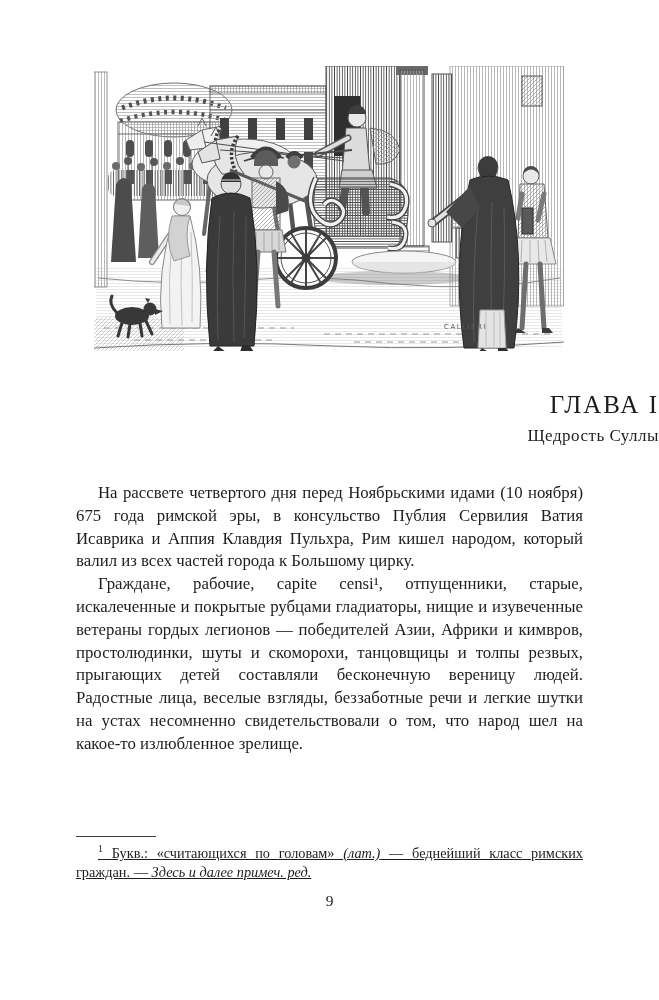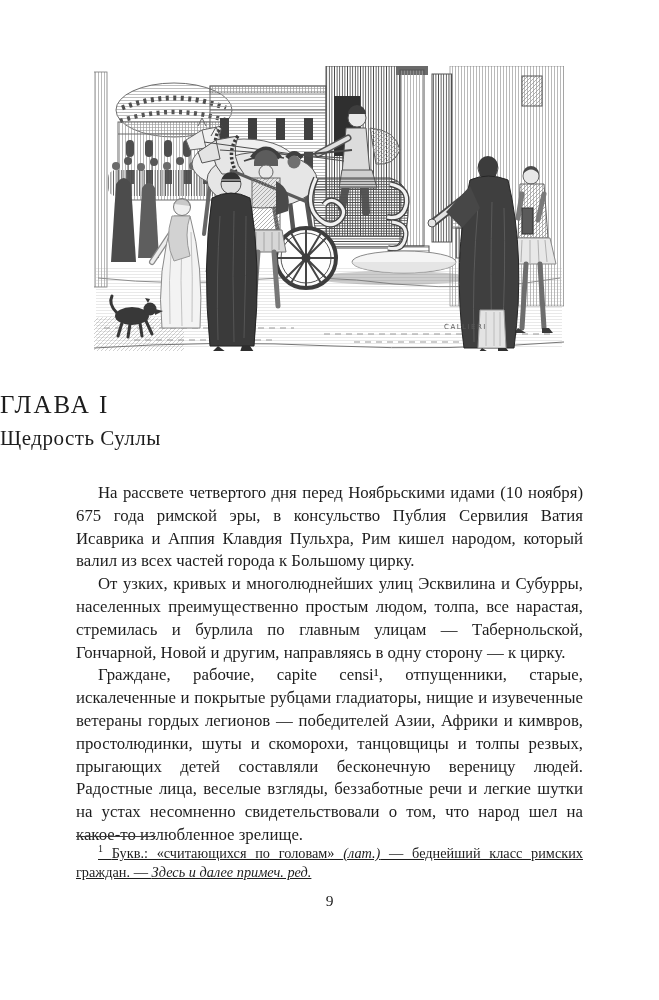--- a/index.html
+++ b/index.html
@@ -19,30 +19,30 @@
     left: 94px;
     width: 470px;
     height: 285px;
   }
   .illustration svg { display:block; width:100%; height:100%; }
   .chapter-head {
     position: absolute;
     top: 391px;
     left: 0;
     width: 659px;
-    text-align: left;
+    text-align: right;
   }
   .chapter-title {
     font-size: 25px;
     letter-spacing: 2px;
     font-weight: normal;
     margin: 0;
   }
   .chapter-subtitle {
-    font-size: 21px;
+    font-size: 17px;
     font-weight: normal;
     margin: 7px 0 0 0;
     letter-spacing: 0.5px;
   }
   .body-text {
     position: absolute;
     top: 470px;
     left: 76px;
     width: 507px;
     font-size: 16.8px;
@@ -284,21 +284,20 @@
     </svg>
   </div>
 
   <div class="chapter-head">
     <h1 class="chapter-title">ГЛАВА I</h1>
     <h2 class="chapter-subtitle">Щедрость Суллы</h2>
   </div>
 
   <div class="body-text">
     <p>На рассвете четвертого дня перед Ноябрьскими идами (10 ноября) 675 года римской эры, в консульство Публия Сервилия Ватия Исаврика и Аппия Клавдия Пульхра, Рим кишел народом, который валил из всех частей города к Большому цирку.</p>
-    <p>От узких, кривых и многолюднейших улиц Эсквилина и Субурры, населенных преимущественно простым людом, толпа, все нарастая, стремилась и бурлила по главным улицам — Табернольской, Гончарной, Новой и другим, направляясь в одну сторону — к цирку.</p>
     <p>Граждане, рабочие, capite censi¹, отпущенники, старые, искалеченные и покрытые рубцами гладиаторы, нищие и изувеченные ветераны гордых легионов — победителей Азии, Африки и кимвров, простолюдинки, шуты и скоморохи, танцовщицы и толпы резвых, прыгающих детей составляли бесконечную вереницу людей. Радостные лица, веселые взгляды, беззаботные речи и легкие шутки на устах несомненно свидетельствовали о том, что народ шел на какое-то излюбленное зрелище.</p>
   </div>
 
   <div class="footnote">
     <div class="footnote-rule"></div>
     <p class="footnote-text"><sup>1</sup>
       <span>Букв.: «считающихся по головам» </span><em>(лат.)</em><span> — беднейший класс римских граждан. — </span><em>Здесь и далее примеч. ред.</em></p>
   </div>
 
   <div class="page-number">9</div>

